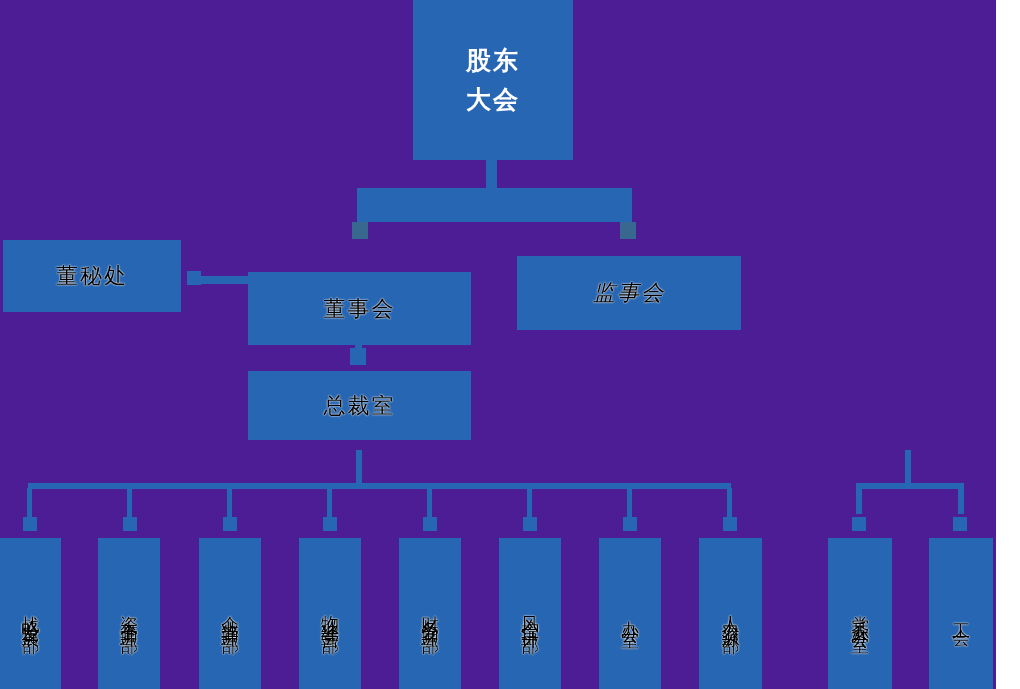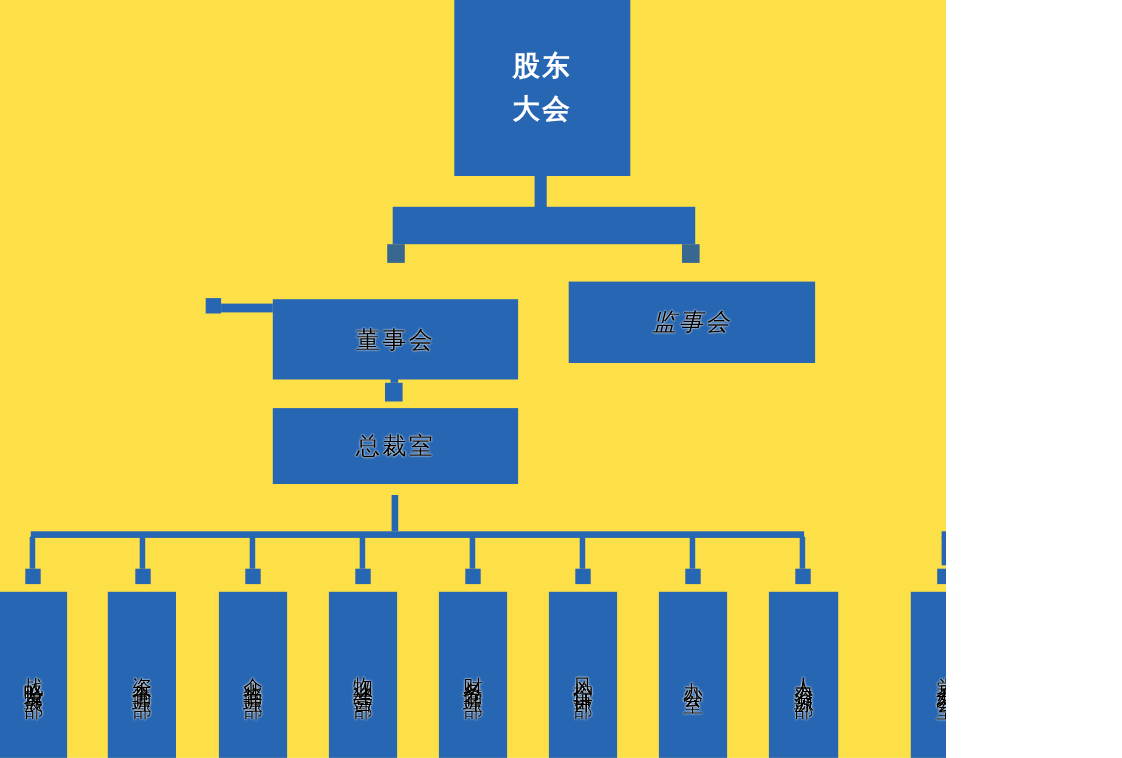--- a/index.html
+++ b/index.html
@@ -1,17 +1,17 @@
 <!DOCTYPE html>
 <html style="--blue: #2766b2; --junction: #38678f; --root-text: #ffffff; --node-text: #000000;"><head>
 <meta charset="utf-8">
 <style>
   html,body { margin:0; padding:0; background:#ffffff; }
   .stage {
-    position:relative; width:860px; height:689px; background:#fde047;
+    position:relative; width:996px; height:689px; background:#4c1d95;
     font-family:"Liberation Sans","DejaVu Sans",sans-serif; overflow:hidden;
   }
   .box  { position:absolute; background:var(--blue); display:flex; align-items:center; justify-content:center; }
   .conn { position:absolute; background:var(--blue); }
   .junction { position:absolute; background:var(--junction); }
   .root-label {
     color:var(--root-text); font-size:25px; font-weight:bold; text-align:center;
     line-height:1.55; letter-spacing:2px;
   }
   .root-label span { display:block; }
@@ -35,20 +35,23 @@
       <span>股东</span>
       <span>大会</span>
     </div>
   </div>
 
   <div class="conn" style="left:486px; top:160px; width:11px; height:29px;"></div>
   <div class="conn" style="left:357px; top:188px; width:275px; height:34px;"></div>
   <div class="junction" style="left:352px; top:222px; width:16px; height:17px;"></div>
   <div class="junction" style="left:620px; top:222px; width:16px; height:17px;"></div>
 
+  <div class="box" style="left:3px; top:240px; width:178px; height:72px;">
+    <span class="hlabel">董秘处</span>
+  </div>
   <div class="conn" style="left:187px; top:271px; width:14px; height:14px;"></div>
   <div class="conn" style="left:201px; top:276px; width:47px; height:8px;"></div>
 
   <div class="box" style="left:248px; top:240px; width:223px; height:73px;margin-top:32px;">
     <span class="hlabel">董事会</span>
   </div>
   <div class="box" style="left:517px; top:256px; width:224px; height:74px;font-style:italic;">
     <span class="hlabel">监事会</span>
   </div>
 

